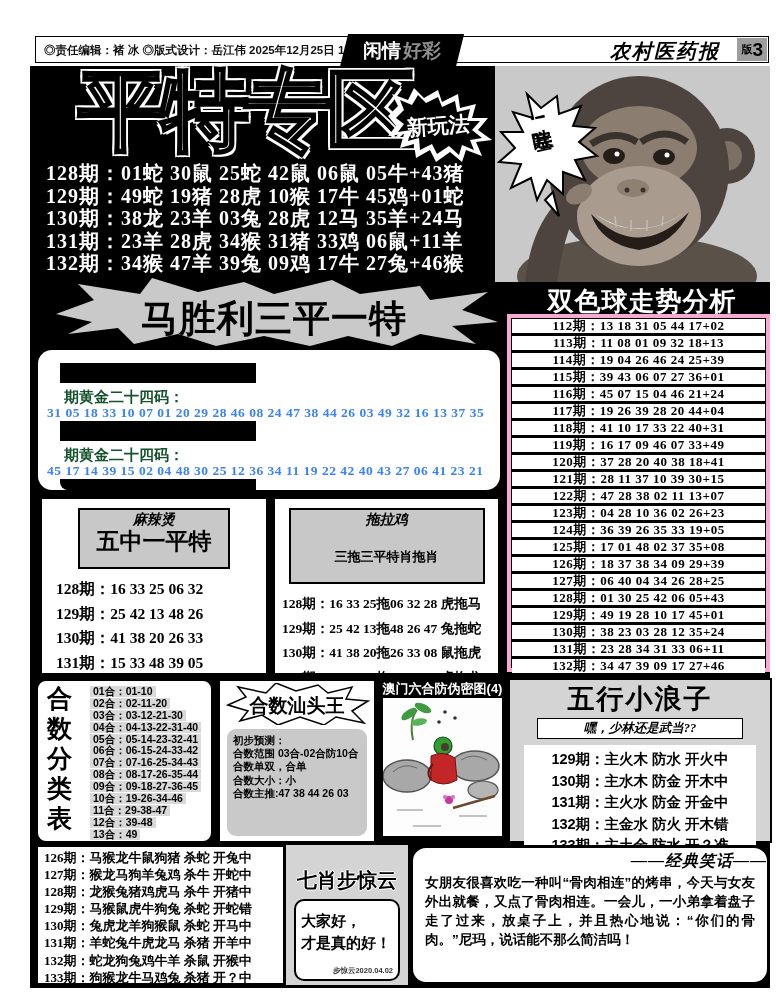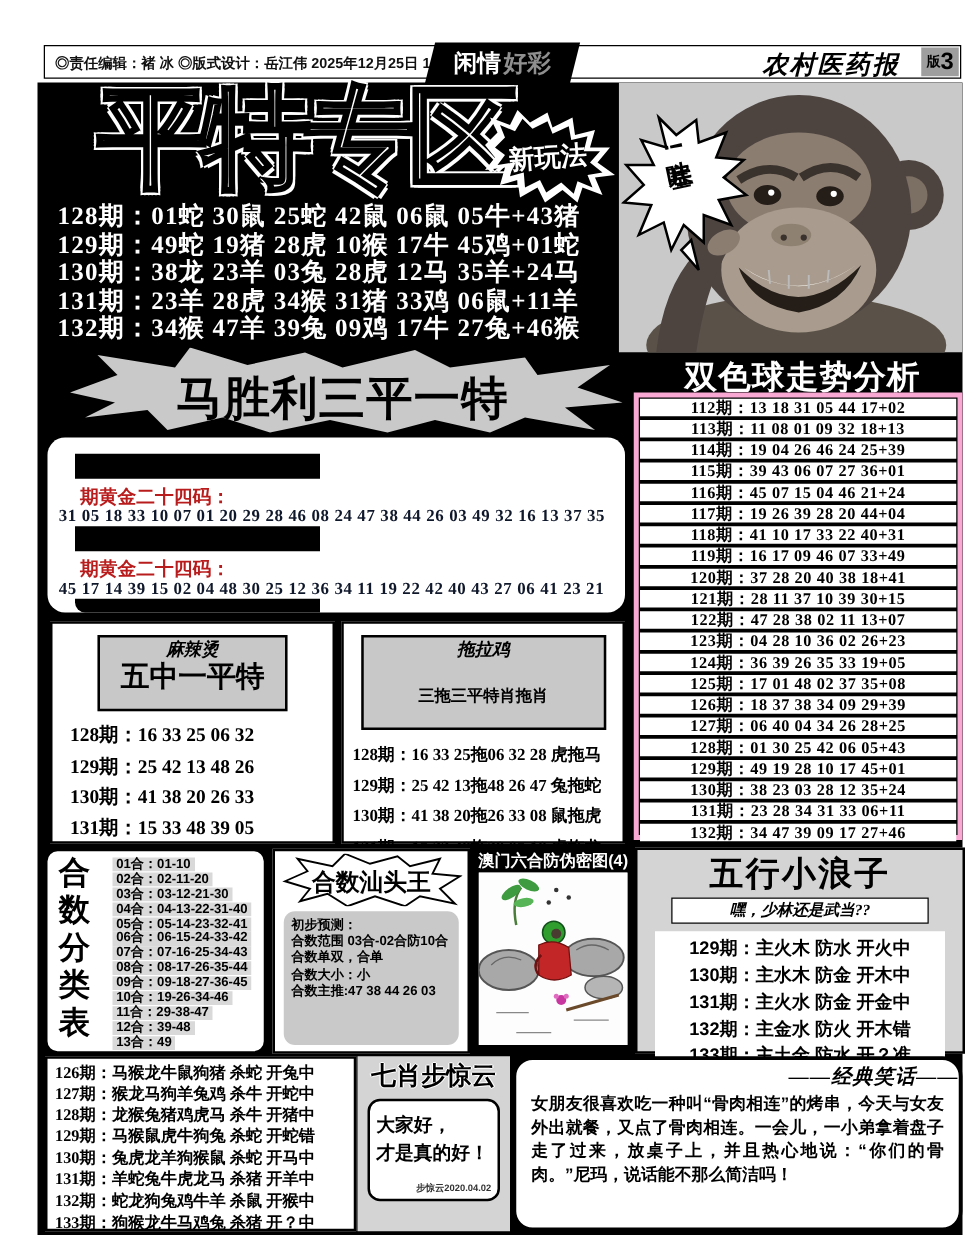--- a/index.html
+++ b/index.html
@@ -47,23 +47,23 @@
              font:bold 13px "Liberation Serif", serif; line-height:14px; letter-spacing:0.5px; }
   .ssq-row:last-child { margin-bottom:0; }
 
   
   .banner { position:absolute; left:18px; top:212px; width:452px; height:70px; }
   .banner .txt { position:absolute; left:0; top:16px; width:100%; text-align:center;
                  font-size:37px; font-weight:900; color:#000; letter-spacing:1px; }
   .goldbox { position:absolute; left:8px; top:284px; width:462px; height:140px;
              background:#fff; border-radius:14px; }
   .redact { position:absolute; background:#000; }
-  .gold-label { position:absolute; left:26px; font:bold 15px "Liberation Serif", serif; color:#b91c1c; }
+  .gold-label { position:absolute; left:26px; font:bold 15px "Liberation Serif", serif; color:#14532d; }
   .gold-nums { position:absolute; left:9px; width:448px; font:bold 13.5px "Liberation Serif", serif;
-               letter-spacing:0.5px; color:#0f172a; white-space:nowrap; }
+               letter-spacing:0.5px; color:#3b82f6; white-space:nowrap; }
 
   
   .panel { position:absolute; background:#fff; border:2px solid #000; }
   .pA { left:10px; top:431px; width:228px; height:178px; }
   .pB { left:243px; top:431px; width:227px; height:178px; }
   .badge { margin:9px auto 0; background:#c8c8c8; border:2px solid #000; text-align:center; padding:1px 2px 14px; }
   .pA .badge { width:152px; } .pB .badge { width:196px; }
   .badge .script { font:bold italic 14px "Liberation Serif", serif; }
   .badge .big { font-weight:900; }
   .pA .badge .big { font-size:23px; line-height:24px; }
@@ -97,21 +97,21 @@
   .wx-sub { width:206px; margin:1px auto 0; background:#fff; border:1px solid #000; text-align:center;
             font:bold italic 12.5px "Liberation Serif", serif; padding:1px 0; }
   .wx-box { width:232px; margin:6px auto 0; background:#fff; padding:4px 0; text-align:center;
             font:bold 14.5px "Liberation Sans", sans-serif; line-height:21.5px; }
 
   
   .sx { left:6px; top:779px; width:249px; height:140px; }
   .sx .rows { padding:2px 0 0 6px; font:bold 13px "Liberation Serif", serif; line-height:17.1px; }
 
   .qx { position:absolute; left:256px; top:779px; width:122px; height:140px; background:#d4d4d4; }
-  .qx-title { text-align:center; font-size:20px; font-weight:900; margin-top:2px;
+  .qx-title { text-align:center; font-size:20px; font-weight:900; margin-top:22px;
               text-shadow:-1px 0 #fff,1px 0 #fff,0 -1px #fff,0 1px #fff; }
   .qx-box { width:106px; margin:5px auto 0; background:#fff; border:2px solid #000; border-radius:10px;
             padding:9px 5px 3px; }
   .qx-box .l { font-size:15px; font-weight:900; line-height:22px; }
   .qx-box .sign { font-size:7.5px; font-weight:bold; text-align:right; margin-top:12px; color:#333; }
 
   .joke { position:absolute; left:380px; top:779px; width:360px; height:140px;
           background:#fff; border:3px solid #000; border-radius:16px; }
   .joke-title { text-align:right; font:900 italic 16px "Liberation Serif", serif; margin-top:3px; letter-spacing:1px; }
   .joke-text { padding:1px 12px 0; font:bold 13.5px "Liberation Sans", sans-serif;

